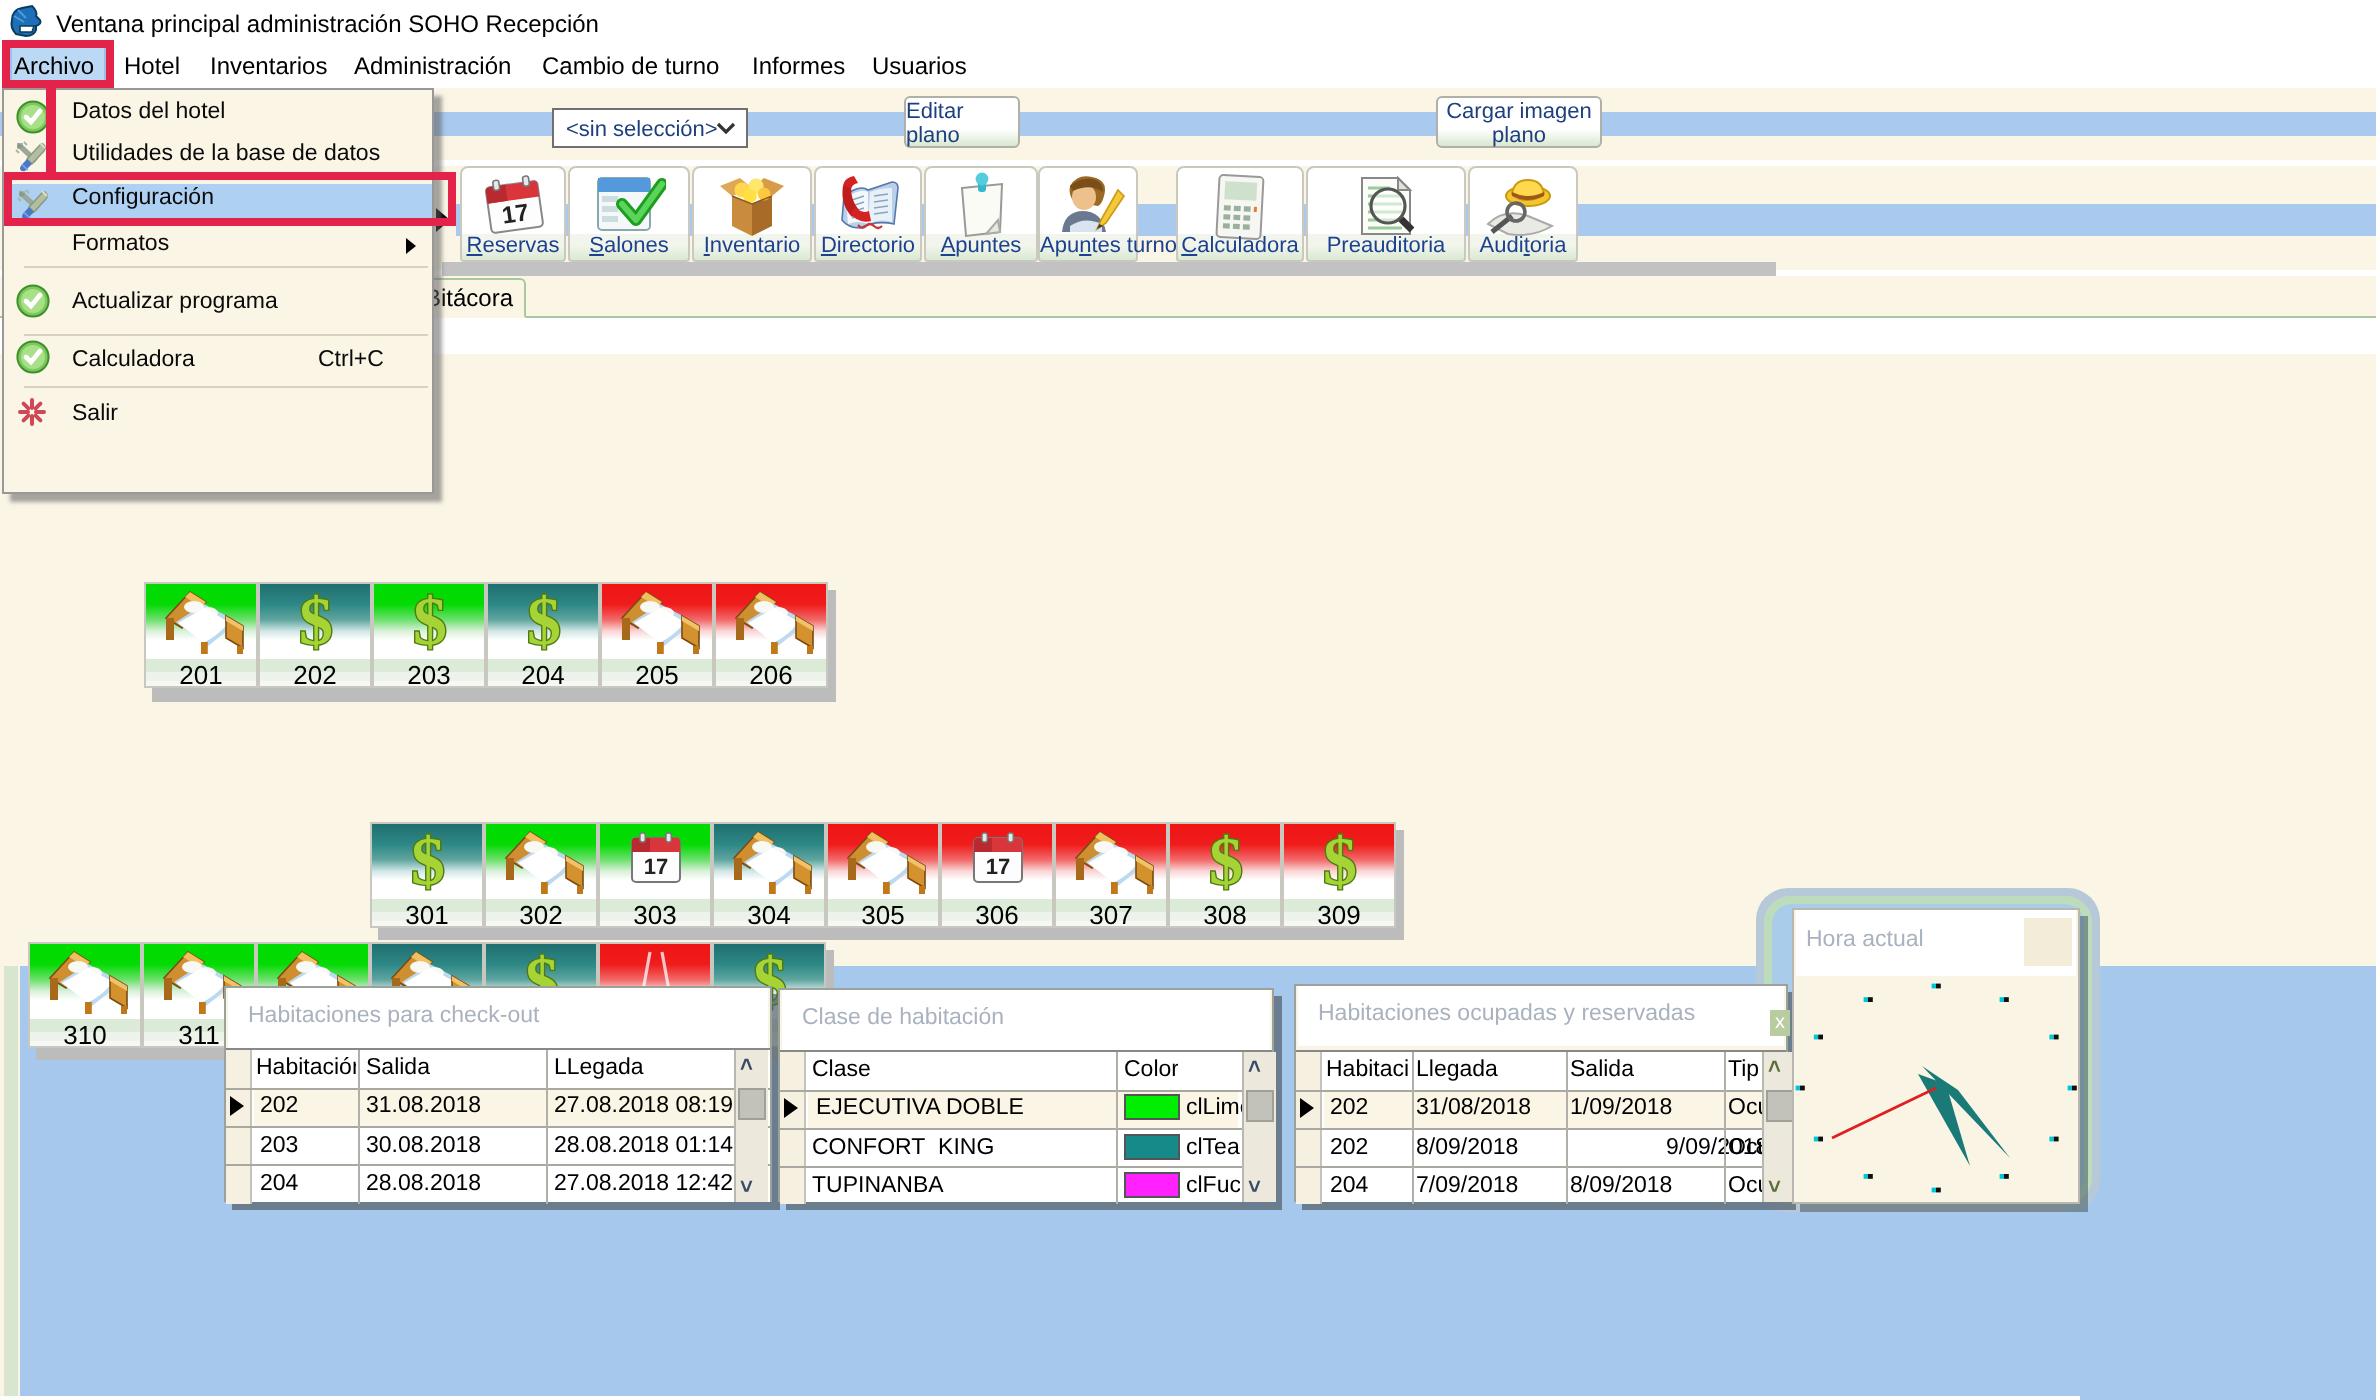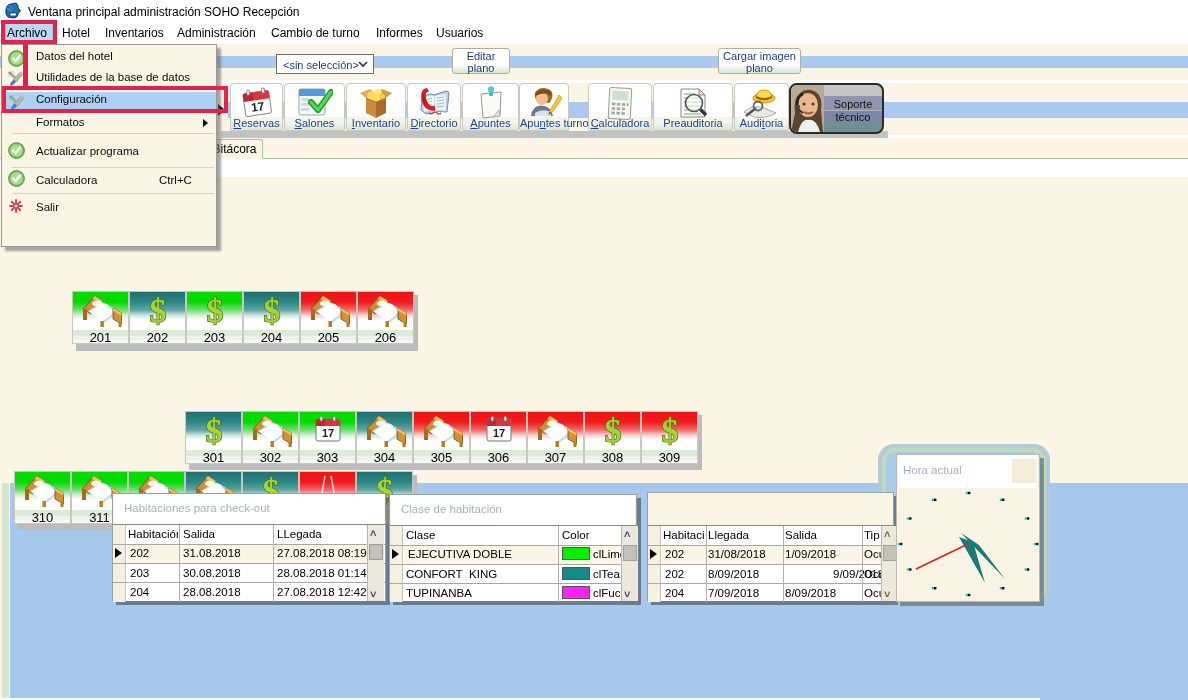--- a/index.html
+++ b/index.html
@@ -49,21 +49,21 @@
 <div class="abs" style="left:177px;top:26px;font-size:12px;color:#000;">Administración</div>
 <div class="abs" style="left:271px;top:26px;font-size:12px;color:#000;">Cambio de turno</div>
 <div class="abs" style="left:376px;top:26px;font-size:12px;color:#000;">Informes</div>
 <div class="abs" style="left:436px;top:26px;font-size:12px;color:#000;">Usuarios</div>
 <div class="abs" style="left:276px;top:54px;width:98px;height:20px;background:#fff;border:1px solid #707070;font-size:11px;color:#1d3f7e;">
 <span style="position:absolute;left:6px;top:4px;font-size:11px;">&lt;sin selección&gt;</span>
 <svg style="position:absolute;right:5px;top:6px;" width="10" height="7">
         <path d="M1 1 L5 5 L9 1" stroke="#333" stroke-width="1.6" fill="none"></path>
       </svg>
 </div>
-<div class="abs" style="left:452px;top:48px;width:58px;height:26px;background:linear-gradient(#ffffff 0 65%,#d8e8d0 100%);border:1px solid #b0b0a8;border-radius:3px;font-size:11px;color:#1d3f7e;text-align:center;line-height:12px;padding-top:1px;">Editar<br>plano</div>
+<div class="abs" style="left:452px;top:48px;width:58px;height:26px;background:linear-gradient(#ffffff 0 65%,#d8e8d0 100%);border:1px solid #b0b0a8;border-radius:3px;font-size:11px;color:#1d3f7e;line-height:12px;padding-top:1px;">Editar<br>plano</div>
 <div class="abs" style="left:718px;top:48px;width:83px;height:26px;background:linear-gradient(#ffffff 0 65%,#d8e8d0 100%);border:1px solid #b0b0a8;border-radius:3px;font-size:11px;color:#1d3f7e;text-align:center;line-height:12px;padding-top:1px;">Cargar imagen<br>plano</div>
 <div class="abs" style="left:221px;top:131px;width:667px;height:7px;background:#c2c2c2;"></div>
 <div class="tbtn" style="left:230px;top:83px;width:53px;">
 <div style="position:absolute;left:50%;top:2px;transform:translateX(-50%);"><svg width="32" height="32" viewBox="0 0 32 32" style="transform:rotate(-8deg)">
 <rect x="3" y="6" width="26" height="23" rx="2" fill="#fdfdfd" stroke="#888"></rect>
 <path d="M3 8 a2 2 0 0 1 2-2 h22 a2 2 0 0 1 2 2 v6 H3 Z" fill="#d8363a"></path>
 <path d="M3 8 a2 2 0 0 1 2-2 h8 v8 H3 Z" fill="#b82a30"></path>
 <rect x="7" y="3" width="3" height="5" rx="1.2" fill="#e8e8e8" stroke="#777" stroke-width="0.8"></rect>
 <rect x="22" y="3" width="3" height="5" rx="1.2" fill="#e8e8e8" stroke="#777" stroke-width="0.8"></rect>
 <text x="16" y="25" font-size="12" font-weight="bold" text-anchor="middle" fill="#222" font-family="Liberation Sans">17</text>
@@ -169,36 +169,20 @@
 <path d="M2 26 Q10 18 22 22 L34 27 Q24 33 12 31 Z" fill="rgba(220,220,210,0.6)" stroke="#aaa"></path>
 <ellipse cx="22" cy="12" rx="11" ry="5" fill="#f4c52e" stroke="#c89a10"></ellipse>
 <path d="M14 11 Q15 4 22 4 Q29 4 30 11 Q26 14 22 14 Q17 14 14 11 Z" fill="#ffd84e" stroke="#c89a10"></path>
 <path d="M14 10 Q22 14 30 10 L30 12 Q22 16 14 12 Z" fill="#a05818"></path>
 <path d="M4 30 L14 22" stroke="#555" stroke-width="2.5"></path>
 <circle cx="16" cy="20" r="4.5" fill="none" stroke="#666" stroke-width="1.8"></circle>
 </svg></div>
 <div class="lbl">Audi<span style="text-decoration:underline">t</span>oria</div>
     </div>
 <div class="abs" style="left:218px;top:104px;width:0;height:0;border-left:7px solid #000;border-top:6px solid transparent;border-bottom:6px solid transparent;"></div>
-<div class="abs" style="left:789px;top:83px;width:95px;height:51px;border:2px solid #2a2a2a;border-radius:8px;overflow:hidden;background:linear-gradient(#c6c6c6 0 11px,#8e95b2 11px 25px,#b5b5b5 25px 26px,#7d85a8 26px 36px,#6e9191 36px 100%);">
-<div style="position:absolute;left:33px;right:0;top:13px;font-size:11px;color:#111;text-align:center;">Soporte</div>
-<div style="position:absolute;left:33px;right:0;top:26px;font-size:11px;color:#111;text-align:center;">técnico</div>
-<svg style="position:absolute;left:0;top:0;" width="33" height="47" viewBox="0 0 33 47">
-<rect x="0" y="0" width="33" height="47" fill="#b9ab92"></rect>
-<path d="M0 47 L4 28 Q2 14 9 8 Q16 2 25 7 Q32 12 30 25 L32 47 Z" fill="#5a4430"></path>
-<ellipse cx="17" cy="20" rx="10" ry="12" fill="#e8b88e"></ellipse>
-<path d="M7 47 Q11 33 17 35 Q25 33 29 47 Z" fill="#f2f0ea"></path>
-<path d="M6 20 Q6 11 12 9" stroke="#222" stroke-width="2.6" fill="none"></path>
-<circle cx="7" cy="22" r="2.2" fill="#444"></circle>
-<circle cx="13" cy="19" r="1.5" fill="#503828"></circle>
-        <circle cx="22" cy="19" r="1.5" fill="#503828"></circle>
-<path d="M13 27 Q17 30 22 27" stroke="#b04848" stroke-width="2" fill="none"></path>
-<path d="M7 24 L12 28" stroke="#333" stroke-width="1.8"></path>
-</svg>
-</div>
 <div class="abs" style="left:206px;top:139px;width:57px;height:20px;background:#fbf5e6;border:1px solid #a8c8a0;border-bottom:1px solid #fbf5e6;border-radius:3px 3px 0 0;font-size:12px;color:#000;text-align:center;line-height:19px;">Bitácora</div>
 <div class="abs" style="left:76px;top:295px;width:342px;height:56px;background:#bcbcbc;"></div>
 <div class="abs" style="left:189px;top:415px;width:513px;height:55px;background:#bcbcbc;"></div>
 <div class="abs" style="left:18px;top:475px;width:399px;height:55px;background:#bcbcbc;"></div>
 <div class="room" style="left:72px;top:291px;background:linear-gradient(180deg,#00dc00 0%,#04da04 20%,#6ce06c 35%,#d8f0d8 46%,#ffffff 55%);">
 <div style="position:absolute;inset:0;background:linear-gradient(180deg,rgba(0,0,0,0) 0 74%,#dcead8 74% 86%,#edf3ea 86% 95%,#f6f8f4 95%);"></div>
 <div style="position:absolute;left:50%;top:1px;transform:translateX(-50%);"><svg width="44" height="34" viewBox="0 0 44 34">
 <path d="M4 16 L16 3 L24 8 L12 21 Z" fill="#cf8f30" stroke="#7a4a10" stroke-width="0.8"></path>
 <path d="M16 3 L24 8 L21.5 10.5 L13.5 5.5 Z" fill="#f0c060"></path>
 <rect x="4" y="16" width="4" height="11" fill="#a86a1a"></rect>
@@ -529,20 +513,24 @@
   <div class="gl" style="left:168px;top:0;width:1px;height:76px;"></div>
   <div style="position:absolute;left:2px;top:23px;width:0;height:0;border-left:7px solid #000;border-top:5px solid transparent;border-bottom:5px solid transparent;"></div>
   <div class="sb" style="left:231px;">
 <div style="position:absolute;left:2px;top:2px;font-size:11px;color:#3a4a66;font-weight:bold;">˄</div>
 <div style="position:absolute;left:1px;top:19px;width:14px;height:16px;background:#c2c2ba;border:1px solid #a0a098;"></div>
 <div style="position:absolute;left:2px;bottom:1px;font-size:11px;color:#3a4a66;font-weight:bold;">˅</div>
 </div>
 </div>
 </div>
 <div class="panel" style="left:647px;top:492px;width:247px;height:109px;">
+<div class="phead">
+        <span style="position:absolute;left:10px;top:8px;">Habitaciones ocupadas y reservadas</span>
+<div style="position:absolute;left:236px;top:12px;width:10px;height:13px;background:#b8cca0;color:#fff;font-size:10px;text-align:center;line-height:13px;">x</div>
+      </div>
 <div class="grid" style="left:0;top:32px;width:245px;height:76px;">
   <div class="cell" style="left:0;top:0;width:13px;height:76px;background:#f6f0e0;border-right:1px solid #c4c4bc;"></div>
   <div class="cell" style="left:15px;top:3px;width:42px;">Habitación</div>
   <div class="cell" style="left:60px;top:3px;">Llegada</div>
   <div class="cell" style="left:137px;top:3px;">Salida</div>
   <div class="cell" style="left:216px;top:3px;">Tip</div>
   <div class="hrow" style="top:19px;"></div>
   <div class="cell" style="left:14px;top:20px;width:219px;height:18px;background:#fbf5e5;"></div>
   <div class="cell" style="left:17px;top:22px;">202</div>
         <div class="cell" style="left:60px;top:22px;">31/08/2018</div>

